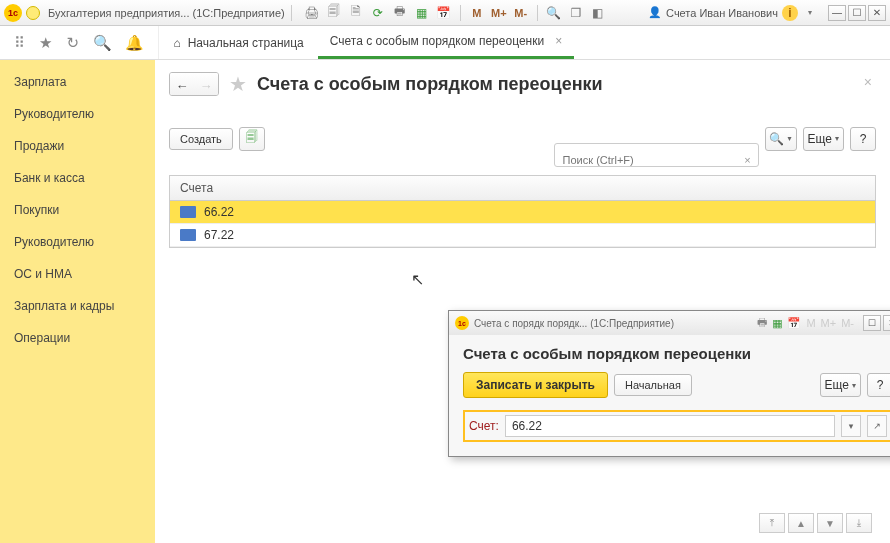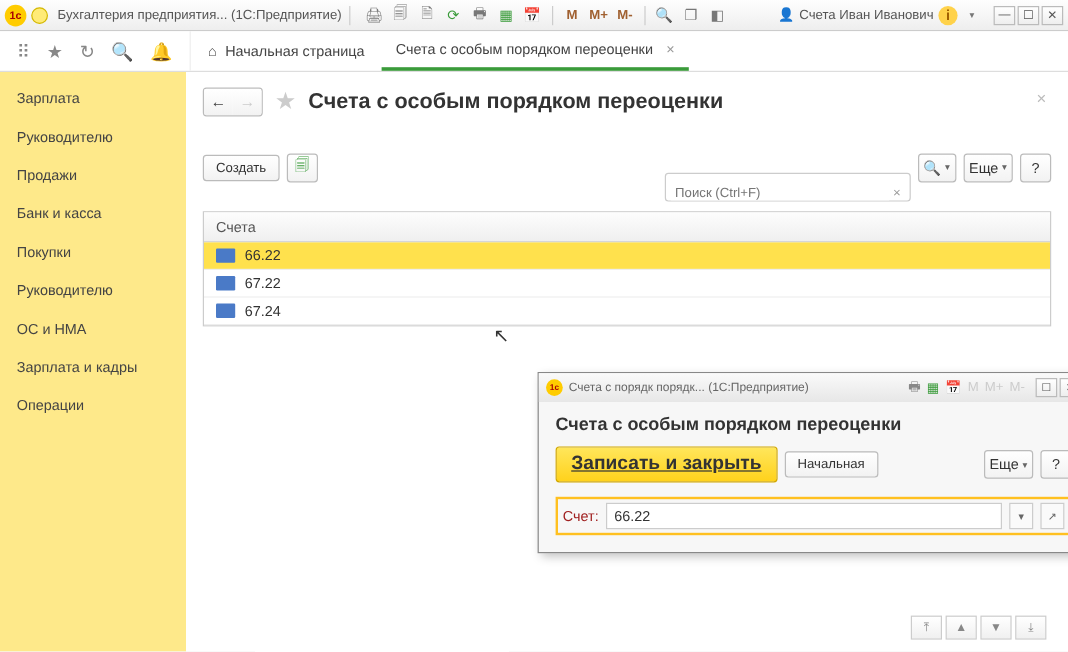--- a/index.html
+++ b/index.html
@@ -63,21 +63,21 @@
   .dialog{position:absolute;left:293px;top:250px;width:460px;background:#f7f7f7;border:1px solid #888;box-shadow:3px 3px 8px rgba(0,0,0,0.25);}
   .dlg-title{height:24px;background:linear-gradient(#fafafa,#e7e7e7);display:flex;align-items:center;padding:0 6px;gap:5px;font-size:10px;color:#666;}
   .dlg-title-ic{width:14px;height:14px;background:#ffcc00;border-radius:50%;display:flex;align-items:center;justify-content:center;font-size:7px;color:#a00;font-weight:bold;}
   .dlg-title-sp{flex:1;}
   .dlg-tb-ic{font-size:11px;color:#888;}
   .dlg-win{display:flex;gap:2px;margin-left:4px;}
   .dlg-win-btn{width:18px;height:16px;border:1px solid #bbb;background:linear-gradient(#fff,#eee);display:flex;align-items:center;justify-content:center;font-size:9px;color:#555;}
   .dlg-body{padding:10px 14px 14px;}
   .dlg-h{font-size:15px;font-weight:bold;color:#333;margin-bottom:10px;}
   .dlg-tb{display:flex;gap:6px;align-items:center;margin-bottom:12px;}
-  .btn-yellow{background:linear-gradient(#ffe65b,#ffd21c);border:1px solid #d2a800;padding:5px 12px;border-radius:3px;font-size:16px;font-weight:bold;color:#333;text-decoration:underline;}
+  .btn-yellow{background:linear-gradient(#ffe65b,#ffd21c);border:1px solid #d2a800;padding:5px 12px;border-radius:3px;font-size:12px;font-weight:bold;color:#333;}
   .dlg-field{display:flex;align-items:center;gap:6px;border:2px solid #ffc020;padding:3px 4px;}
   .fld-lbl{font-size:12px;color:#a02020;}
   .fld-in{flex:1;border:1px solid #ccc;height:22px;padding:0 6px;font-size:12px;display:flex;align-items:center;background:#fff;}
   .fld-btn{width:20px;height:22px;border:1px solid #ccc;background:#fafafa;display:flex;align-items:center;justify-content:center;font-size:9px;color:#666;}
   
   .footer-btns{position:absolute;right:18px;bottom:10px;display:flex;gap:3px;}
   .ft-btn{width:26px;height:20px;border:1px solid #ccc;background:linear-gradient(#fff,#f0f0f0);display:flex;align-items:center;justify-content:center;font-size:10px;color:#888;}
 </style>
 </head>
 <body>
@@ -184,24 +184,20 @@
     <div class="table">
       <div class="th">Счета</div>
       <div class="tr sel">
           <div class="row-ic"></div>
           <span>66.22</span>
         </div>
       <div class="tr">
           <div class="row-ic"></div>
           <span>67.22</span>
         </div>
-      <div class="tr">
-          <div class="row-ic"></div>
-          <span>67.24</span>
-        </div>
     </div>
     <span class="cursor">↖</span>
 
     <div class="dialog">
       <div class="dlg-title">
         <div class="dlg-title-ic">1c</div>
         <span>Счета с порядк порядк...  (1С:Предприятие)</span>
         <span class="dlg-title-sp"></span>
         <span class="dlg-tb-ic">🖶</span>
         <span class="dlg-tb-ic" style="color:#3a9b3a;">▦</span>

